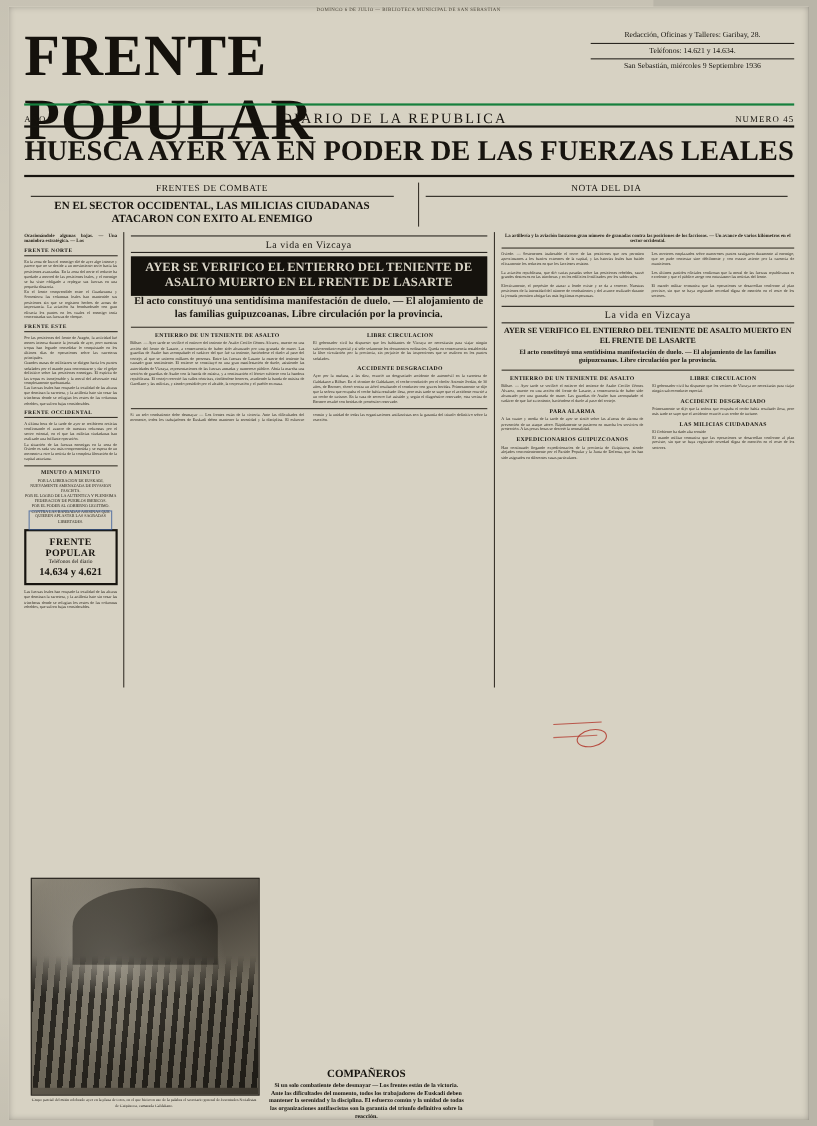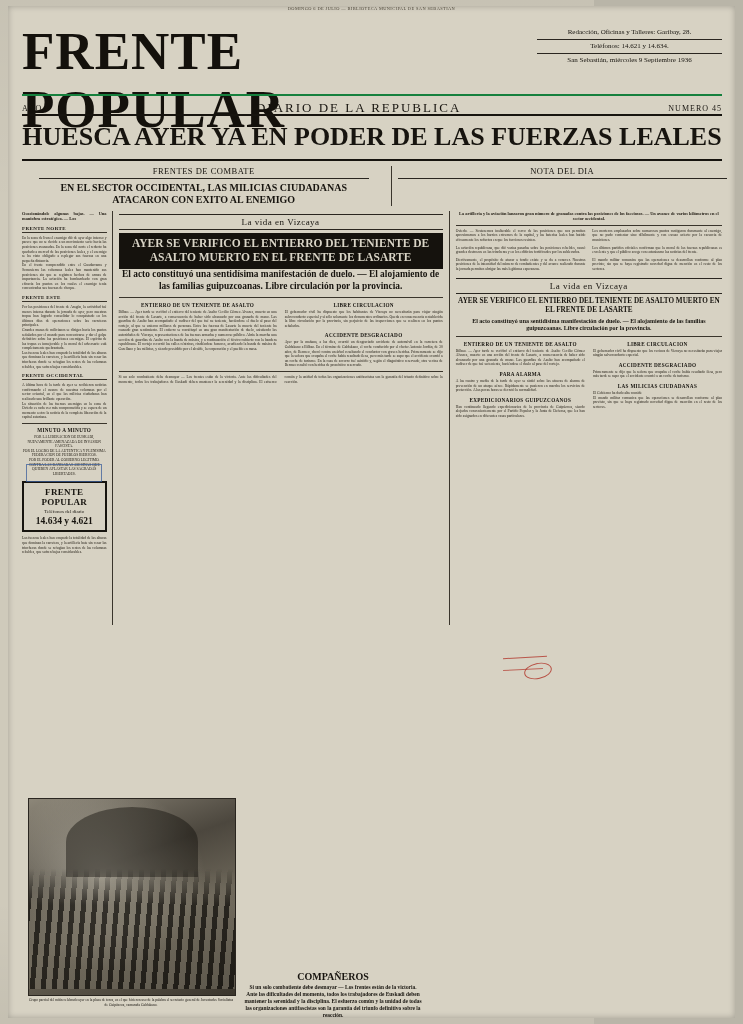--- a/index.html
+++ b/index.html
@@ -17,21 +17,21 @@
   .mast-box{position:absolute;right:0;top:4px;width:185px;font-size:7px;line-height:9px;text-align:center;}
   .mast-box .ln{border-bottom:1px solid #2a2620;padding:2px 0;}
   .mast-box .ln:last-child{border-bottom:none;}
   .rule2{border-top:2px solid #15803d;text-align:right;}
   .mast-sub{position:absolute;left:14px;top:88px;width:700px;display:flex;justify-content:space-between;align-items:center;
             font-size:8px;letter-spacing:1px;padding-top:4px;}
   .mast-sub .c{font-size:13px;letter-spacing:2px;}
   .headline{position:absolute;left:14px;top:108px;width:700px;text-align:center;font-weight:bold;font-size:26px;letter-spacing:0px;}
   .hl-wrap{border-top:2px solid #17140f;border-bottom:2px solid #17140f;padding:6px 0 7px;}
   
-  .band{position:absolute;left:14px;top:160px;width:700px;display:flex;gap:16px;margin-left:11px;}
+  .band{position:absolute;left:14px;top:160px;width:700px;display:flex;gap:16px;}
   .band .col{flex:1;padding:0 6px;text-align:center;}
   .band .kicker{font-size:8.5px;letter-spacing:.5px;border-bottom:1px solid #2a2620;padding-bottom:2px;margin-bottom:3px;}
   .band .sub{font-size:10px;font-weight:bold;line-height:12px;}
   .band .big{font-size:14px;font-weight:bold;line-height:16px;}
   .vline{border-left:1px solid #3a352c;}
   
   .body{position:absolute;left:14px;top:205px;width:700px;}
   .colwrap{display:flex;}
   .c1{width:86px;padding-right:5px;}
   .c2{width:330px;padding:0 6px;border-left:1px solid #3a352c;border-right:1px solid #3a352c;}

